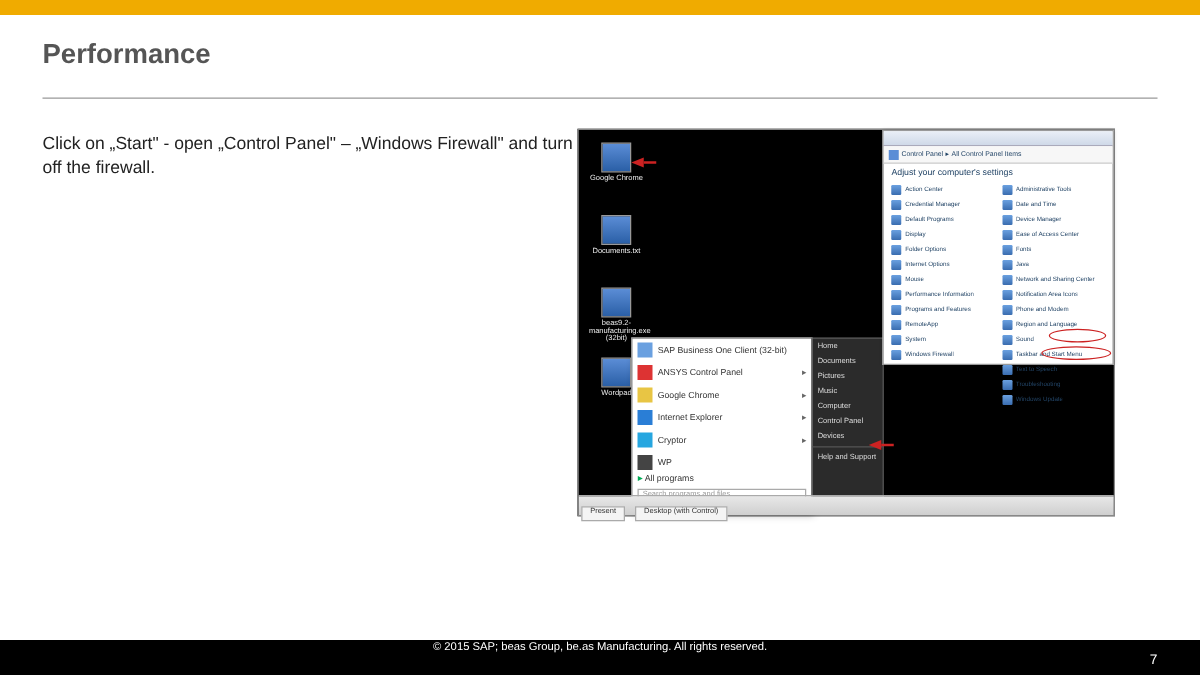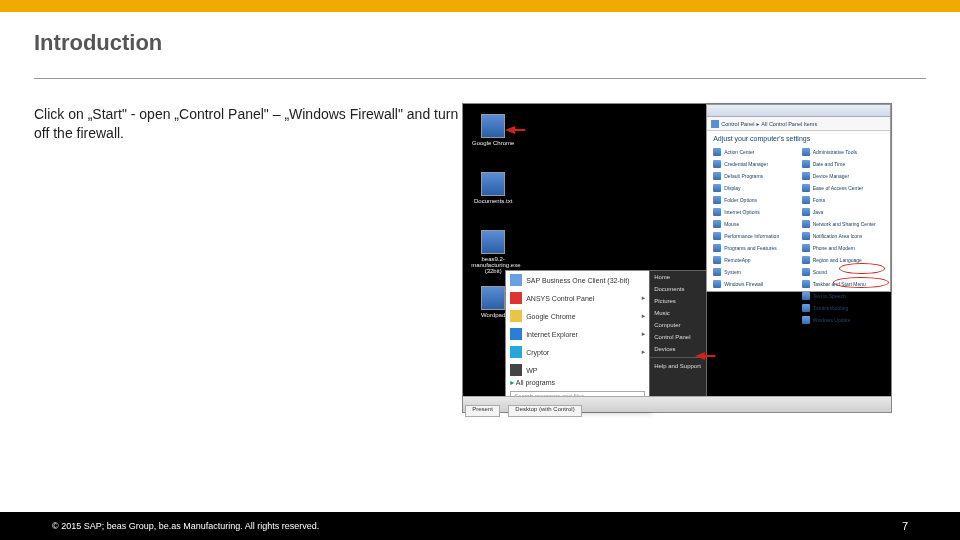--- a/index.html
+++ b/index.html
@@ -45,29 +45,29 @@
   .cp-bc { height: 14px; background: #f7f7f7; border-bottom: 1px solid #ccc; font-size: 5.5px; color: #246; padding: 2px 4px; display:flex; align-items:center; gap:2px;}
   .cp-bc .seg { white-space: nowrap; }
   .cp-head { font-size: 7px; color: #246; padding: 4px 6px; }
   .cp-grid { display: grid; grid-template-columns: 1fr 1fr; gap: 1px 6px; padding: 0 6px 3px 6px; }
   .cp-item { display: flex; align-items: center; height: 11px; }
   .cp-item .ico { width: 8px; height: 8px; background: linear-gradient(#6aa0e0,#3a6db0); margin-right: 3px; border-radius: 1px; }
   .cp-item .nm { font-size: 5px; color: #246; white-space: nowrap; overflow: hidden; text-overflow: ellipsis; }
   .circle1 { position: absolute; right: 6px; top: 159px; width: 46px; height: 11px; border: 1.5px solid #c22; border-radius: 50%; }
   .circle2 { position: absolute; right: 2px; top: 173px; width: 56px; height: 11px; border: 1.5px solid #c22; border-radius: 50%; }
 
-  .footer { position: absolute; left: 0; bottom: 0; width: 100%; height: 28px; background: #000; color: #fff; display: flex; align-items: center; padding: 0 52px; }
+  .footer { position: absolute; left: 0; bottom: 0; width: 100%; height: 28px; background: #000; color: #fff; display: flex; align-items: center; padding: 0 34px; flex-direction: column; }
   .footer .copy { font-size: 9px; }
   .footer .page { margin-left: auto; font-size: 11px; }
 </style>
 </head>
 <body>
 
 <div class="topbar"></div>
-<h1 class="title">Introduction</h1>
+<h1 class="title">Performance</h1>
 <hr class="hr">
 
 <div class="content">
   <div class="text-col">Click on „Start"  - open „Control Panel" – „Windows Firewall" and turn off the firewall.</div>
 
   <div class="image-col">
     <div class="ss">
 
       <div class="desk-icon di1">
         <div class="ic"></div>

